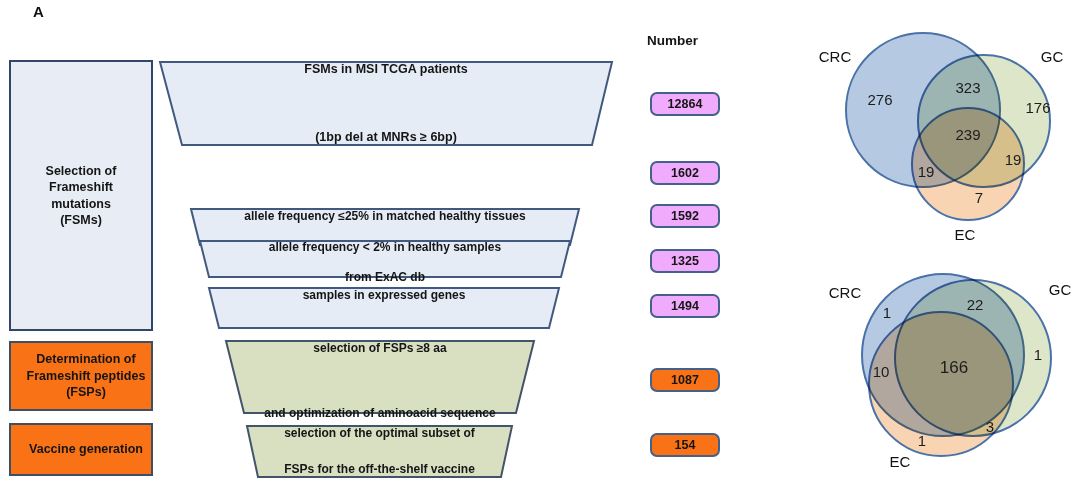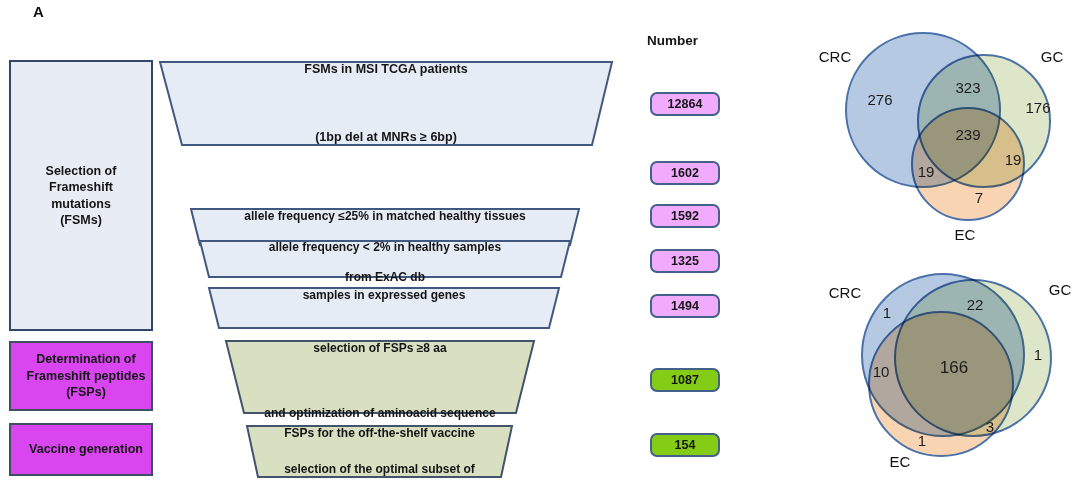--- a/index.html
+++ b/index.html
@@ -10,21 +10,21 @@
   .panel-label { position:absolute; font-weight:bold; font-size:15px; color:#111; }
 
   
   .stage {
     position:absolute; left:9px; width:144px; box-sizing:border-box;
     border:2px solid #32466b; display:flex; flex-direction:column;
     align-items:center; justify-content:center; text-align:center;
     font-weight:bold; font-size:12.5px; line-height:1.32;
   }
   .stage.blue  { background:#e8edf5; }
-  .stage.green { background:#d946ef; border-color:#3c4f63;padding-left:10px; }
+  .stage.green { background:#f97316; border-color:#3c4f63;padding-left:10px; }
 
   
   .step { position:absolute; }
   .step svg { position:absolute; left:0; top:0; overflow:visible; display:block; }
   .step .txt {
     position:absolute; left:0; top:0; right:0; bottom:0;
     display:flex; flex-direction:column; align-items:center; justify-content:space-between;
     font-weight:bold; font-size:12px; line-height:1.22; text-align:center;
   }
   .poly-blue  { fill:#e6ecf5; stroke:#42597f; stroke-width:2; }
@@ -33,21 +33,21 @@
   
   .num-header { position:absolute; left:647px; top:33px; width:80px; text-align:left;
                 font-weight:bold; font-size:13.5px; }
   .numbox {
     position:absolute; left:650px; width:70px; height:24px; box-sizing:border-box;
     border:2px solid #44618c; border-radius:7px;
     display:flex; align-items:center; justify-content:center;
     font-weight:bold; font-size:12.5px;
   }
   .numbox.blue  { background:#f0abfc; }
-  .numbox.green { background:#84cc16; }
+  .numbox.green { background:#f97316; }
 
   
   .venn { position:absolute; isolation:isolate; }
   .venn circle { mix-blend-mode:multiply; stroke:#4a72a8; stroke-width:2; }
   .venn .c-crc { fill:#b5c9e2; }
   .venn .c-gc  { fill:#dde6c9; }
   .venn .c-ec  { fill:#f9d4b2; }
   .venn text { font-family:"Liberation Sans", sans-serif; font-size:15px; fill:#1c1c1c; }
   .venn text.setlabel { font-size:15px; fill:#111; }
   .venn text.big { font-size:17px; }
@@ -123,22 +123,22 @@
       <span>selection of FSPs ≥8 aa</span>
       <span>and optimization of aminoacid sequence</span>
     </div>
   </div>
 
   <div class="step" style="left:247px; top:426px; width:265px; height:51px;">
     <svg width="265" height="51" viewBox="0 0 265 51">
       <polygon class="poly-green" points="0,0 265,0 254,51 11,51"></polygon>
     </svg>
     <div class="txt">
+      <span>selection of the optimal subset of</span>
       <span>FSPs for the off-the-shelf vaccine</span>
-      <span>selection of the optimal subset of</span>
     </div>
   </div>
 
   <div class="num-header">Number</div>
   <div class="numbox blue" style="top:92px;">12864</div>
   <div class="numbox blue" style="top:161px;">1602</div>
   <div class="numbox blue" style="top:204px;">1592</div>
   <div class="numbox blue" style="top:249px;">1325</div>
   <div class="numbox blue" style="top:294px;">1494</div>
   <div class="numbox green" style="top:368px;">1087</div>

